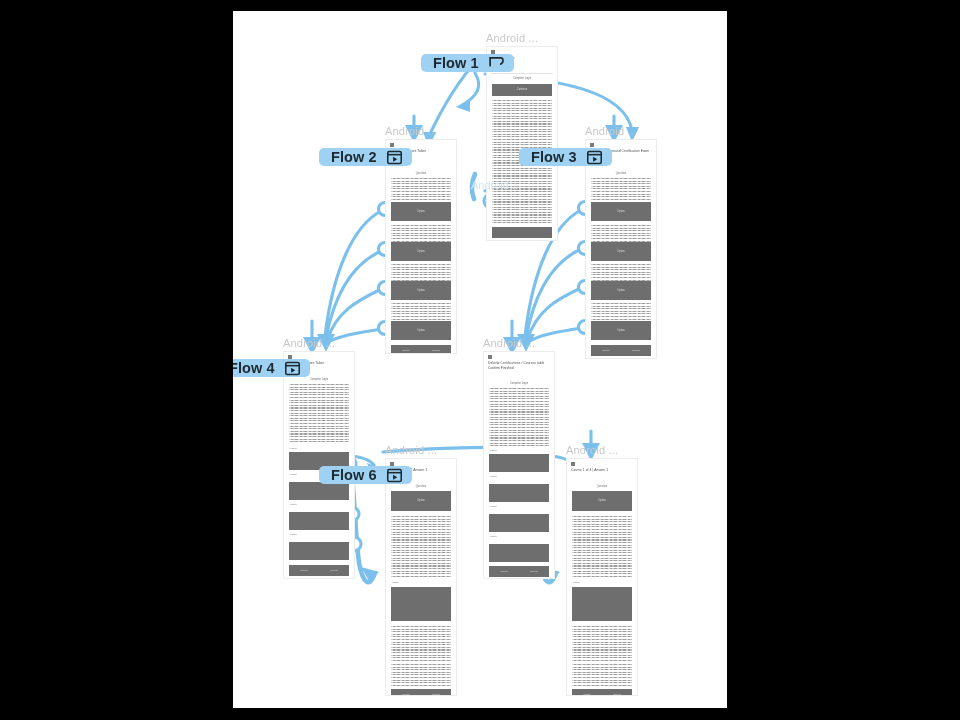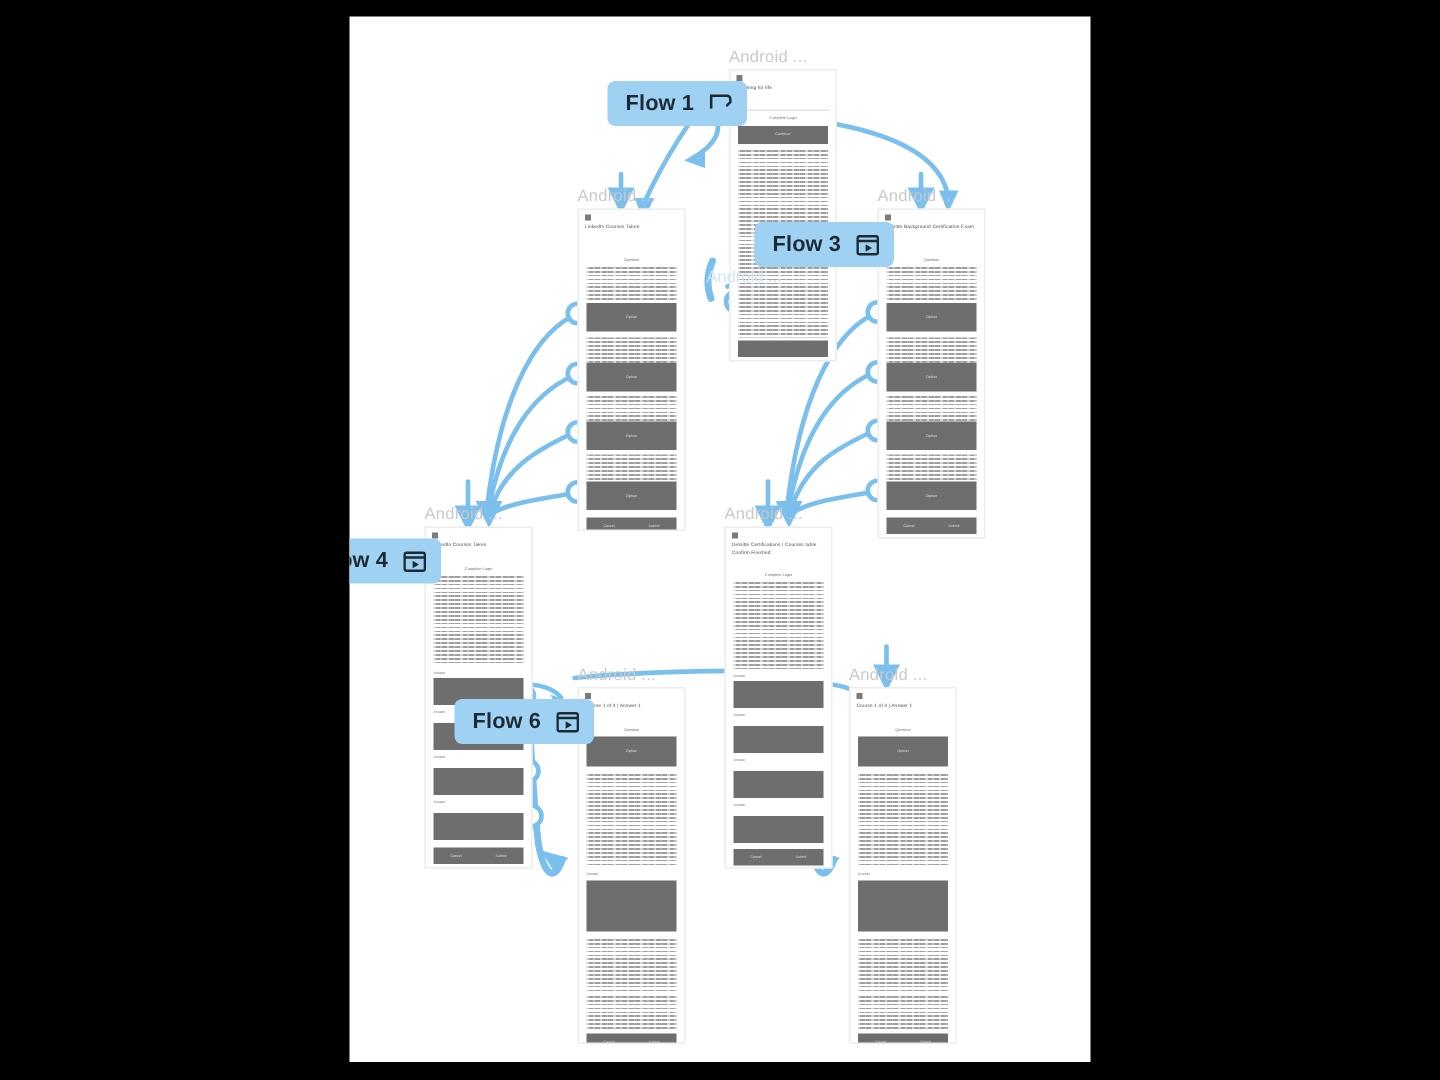--- a/index.html
+++ b/index.html
@@ -38,22 +38,22 @@
   .tiny-lbl{position:absolute;left:5px;font-size:2.4px;color:#7a7a7a;}
 
   
   svg#wires{position:absolute;left:0;top:0;width:494px;height:697px;overflow:visible;}
   .wire{fill:none;stroke:#7bc0ec;stroke-width:3.1;stroke-linecap:round;}
   .wire-thick{fill:none;stroke:#7bc0ec;stroke-width:4.6;stroke-linecap:round;}
   .dot{fill:#ffffff;stroke:#7bc0ec;stroke-width:3.1;}
   .head{fill:#7bc0ec;}
 
   
-  .flow-badge{position:absolute;height:30px;background:#9fd2f2;border-radius:5px;
-    display:flex;align-items:center;gap:9px;padding:0 9px 0 12px;box-sizing:border-box;}
+  .flow-badge{position:absolute;height:18px;background:#9fd2f2;border-radius:5px;
+    display:flex;align-items:center;gap:9px;padding:0 9px 0 12px;box-sizing:border-box;margin-left:16px;}
   .flow-badge .flow-text{font-size:14.5px;font-weight:700;color:#1d2a33;white-space:nowrap;
     letter-spacing:.1px;}
   .flow-badge .flow-ico{width:17px;height:17px;flex:0 0 17px;display:block;}
 
   .navbar-label{position:absolute;font-size:11px;color:#cfe6f7;white-space:nowrap;}
 </style>
 </head>
 <body>
 
 <div id="screen">
@@ -302,44 +302,52 @@
     <div class="navbar-label" style="left:238px;top:168px;">Android ...</div>
 
     <div class="flow-badge" style="left:172px;top:43px;">
       <span class="flow-text">Flow 1</span>
       <svg class="flow-ico" viewBox="0 0 24 24">
         <path d="M3 4 h15 a3 3 0 0 1 3 3 v3 l-3 3" fill="none" stroke="#1d2a33" stroke-width="2.4" stroke-linecap="round" stroke-linejoin="round"></path>
         <path d="M3 4 v11" fill="none" stroke="#1d2a33" stroke-width="2.4" stroke-linecap="round"></path>
       </svg>
     </div>
 
-
-    <div class="flow-badge" style="left:270px;top:137px;">
-      <span class="flow-text">Flow 3</span>
+    <div class="flow-badge" style="left:70px;top:137px;">
+      <span class="flow-text">Flow 2</span>
       <svg class="flow-ico" viewBox="0 0 24 24">
         <rect x="2.5" y="3.5" width="19" height="17" rx="2" fill="none" stroke="#1d2a33" stroke-width="2.2"></rect>
         <line x1="2.5" y1="8" x2="21.5" y2="8" stroke="#1d2a33" stroke-width="2.2"></line>
         <polygon points="10,11 16,14.5 10,18" fill="#1d2a33"></polygon>
       </svg>
     </div>
 
-    <div class="flow-badge" style="left:-32px;top:348px;">
-      <span class="flow-text">Flow 4</span>
+    <div class="flow-badge" style="left:270px;top:137px;">
+      <span class="flow-text">Flow 3</span>
       <svg class="flow-ico" viewBox="0 0 24 24">
         <rect x="2.5" y="3.5" width="19" height="17" rx="2" fill="none" stroke="#1d2a33" stroke-width="2.2"></rect>
         <line x1="2.5" y1="8" x2="21.5" y2="8" stroke="#1d2a33" stroke-width="2.2"></line>
         <polygon points="10,11 16,14.5 10,18" fill="#1d2a33"></polygon>
       </svg>
     </div>
 
-
-    <div class="flow-badge" style="left:70px;top:455px;">
-      <span class="flow-text">Flow 6</span>
+    <div class="flow-badge" style="left:-32px;top:348px;">
+      <span class="flow-text">Flow 4</span>
       <svg class="flow-ico" viewBox="0 0 24 24">
         <rect x="2.5" y="3.5" width="19" height="17" rx="2" fill="none" stroke="#1d2a33" stroke-width="2.2"></rect>
         <line x1="2.5" y1="8" x2="21.5" y2="8" stroke="#1d2a33" stroke-width="2.2"></line>
         <polygon points="10,11 16,14.5 10,18" fill="#1d2a33"></polygon>
       </svg>
     </div>
 
 
+    <div class="flow-badge" style="left:70px;top:455px;">
+      <span class="flow-text">Flow 6</span>
+      <svg class="flow-ico" viewBox="0 0 24 24">
+        <rect x="2.5" y="3.5" width="19" height="17" rx="2" fill="none" stroke="#1d2a33" stroke-width="2.2"></rect>
+        <line x1="2.5" y1="8" x2="21.5" y2="8" stroke="#1d2a33" stroke-width="2.2"></line>
+        <polygon points="10,11 16,14.5 10,18" fill="#1d2a33"></polygon>
+      </svg>
+    </div>
+
+
   </div>
 </div>
 
 </body></html>

